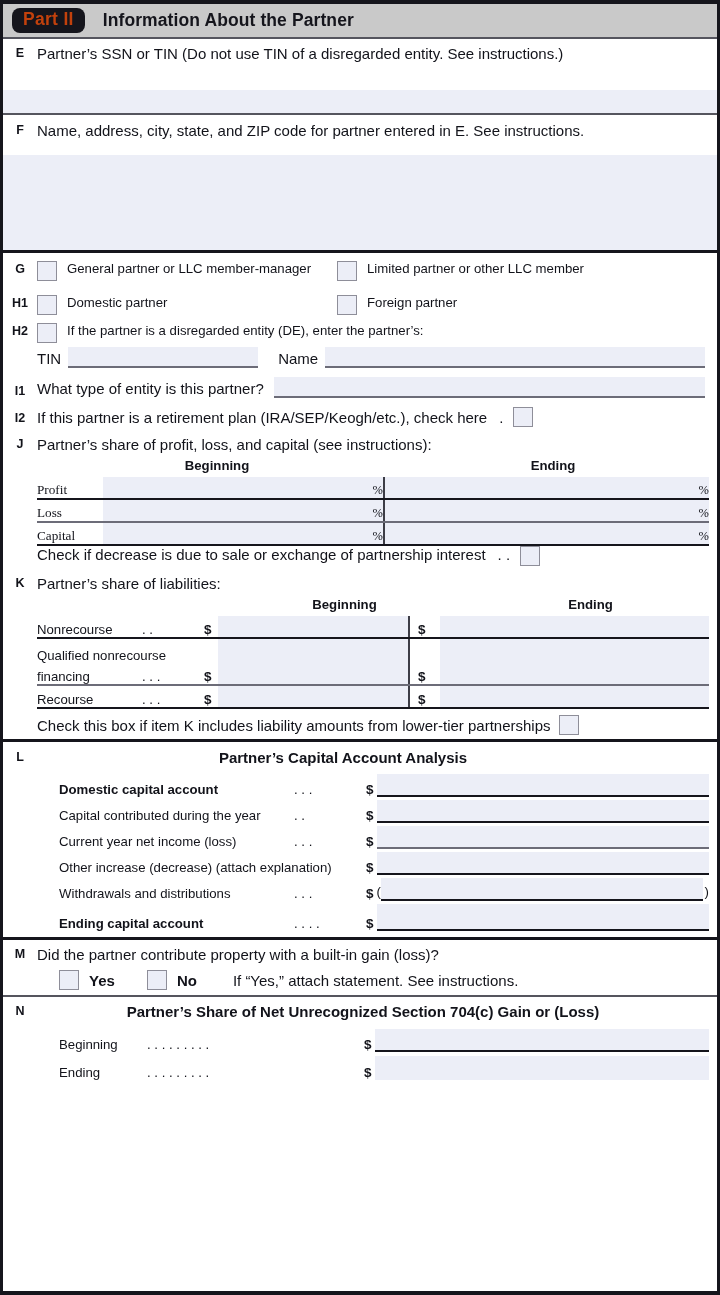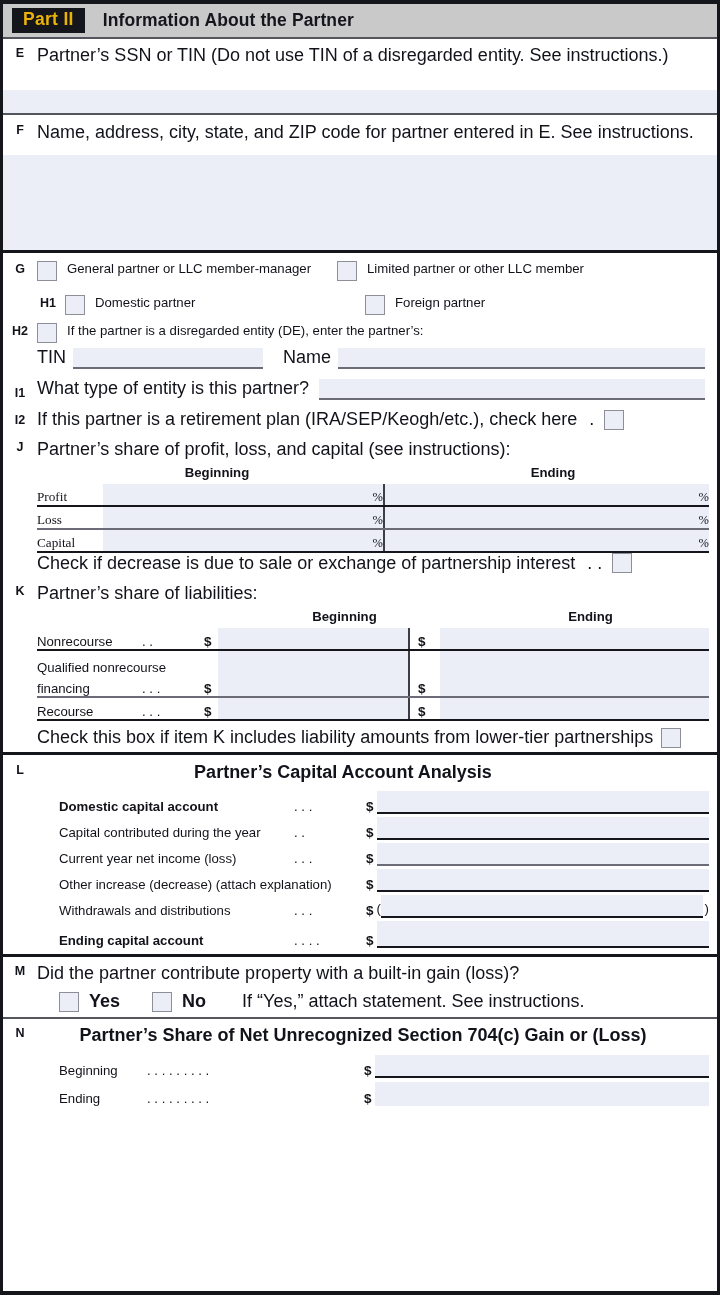--- a/index.html
+++ b/index.html
@@ -23,42 +23,43 @@
   
   .hdr{
     position:relative;
     height:33px;
     background:#c9c9c9;
     border-top:4px solid #15151c;
     border-bottom:2px solid #55555e;
     display:flex;align-items:center;
   }
   .hdr .partbox{
-    background:#15151c;color:#eab308;
+    background:#15151c;color:#c2410c;
     font-weight:bold;font-size:17.5px;
     padding:3px 11px 4px 11px;
     margin-left:9px;
     letter-spacing:.3px;
     line-height:1;
+    border-radius:8px;
   }
   .hdr .hdrtitle{
     font-weight:bold;font-size:17.5px;
     color:#15151c;
     margin-left:18px;
     letter-spacing:.1px;
   }
 
   
   .ltr{
     font-weight:bold;font-size:12.5px;
     width:34px;min-width:34px;
     text-align:center;
     padding-top:1px;
   }
-  .txt{font-size:18px;}
+  .txt{font-size:15px;}
   .b{font-weight:bold;}
   .row{display:flex;align-items:flex-start;}
 
   .sect{position:relative;}
   .rule-thick{height:3px;background:#15151c;}
   .rule-med{height:2px;background:#55555e;}
 
   
   .fill{background:#eceef7;}
 
@@ -147,21 +148,21 @@
       <div class="opt" style="width:300px;">
         <span class="chk"></span>
         <span class="lbl">General partner or LLC member-manager</span>
       </div>
       <div class="opt">
         <span class="chk"></span>
         <span class="lbl">Limited partner or other LLC member</span>
       </div>
     </div>
 
-    <div class="ghrow" style="margin-top:14px;margin-left:28px;">
+    <div class="ghrow" style="margin-top:14px;">
       <div class="ltr">H1</div>
       <div class="opt" style="width:300px;">
         <span class="chk"></span>
         <span class="lbl">Domestic partner</span>
       </div>
       <div class="opt">
         <span class="chk"></span>
         <span class="lbl">Foreign partner</span>
       </div>
     </div>

